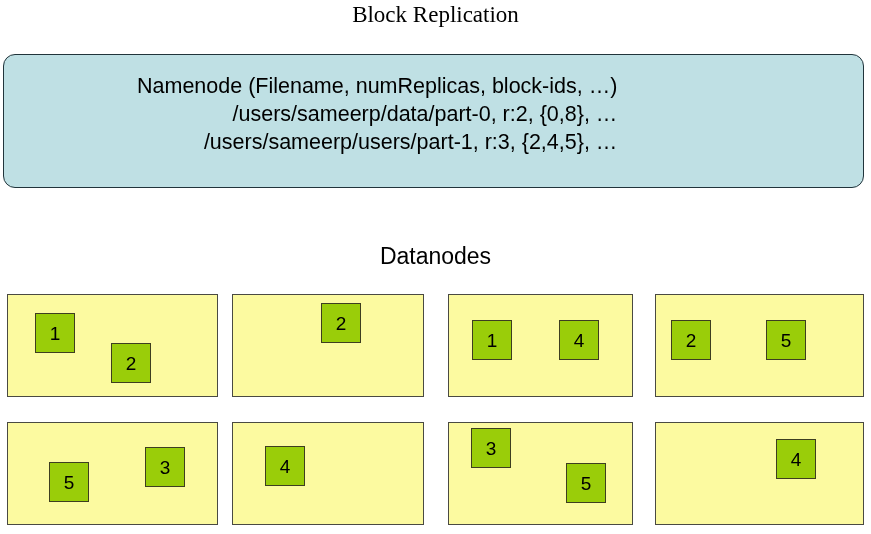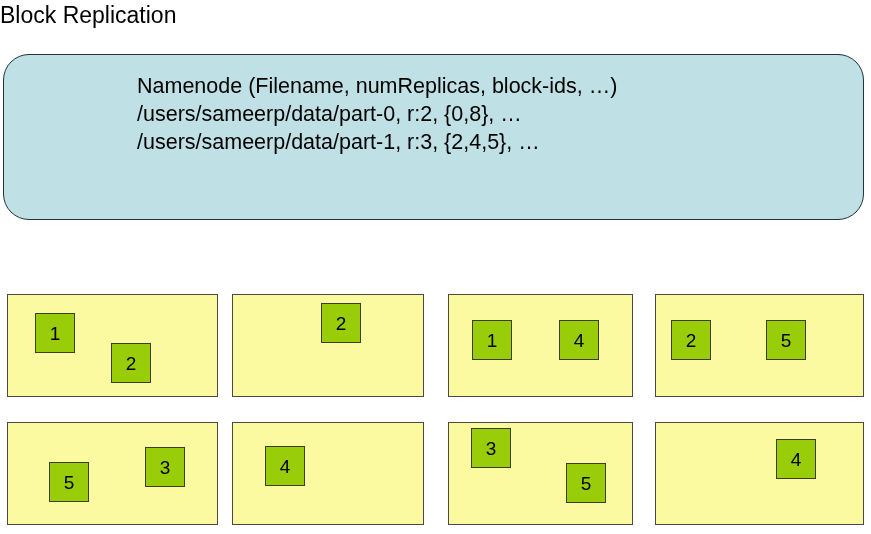--- a/index.html
+++ b/index.html
@@ -15,38 +15,40 @@
     font-family: "Liberation Sans", sans-serif;
     overflow: hidden;
   }
 
   
   .diagram-title {
     position: absolute;
     left: 0;
     top: 2px;
     width: 871px;
-    text-align: left;
+    text-align: center;
     font-size: 23px;
     color: #000000;
     letter-spacing: 0px;
     white-space: nowrap;
+    font-family: Liberation Serif, serif;
   }
 
   
   .namenode-panel {
     position: absolute;
     left: 3px;
     top: 54px;
     width: 861px;
-    height: 166px;
+    height: 134px;
     background: #bfe0e4;
     border: 1.5px solid #21343b;
-    border-radius: 26px;
+    border-radius: 12px;
     box-sizing: border-box;
+    text-align: right;
   }
   .namenode-text {
     position: absolute;
     left: 133px;
     top: 17px;
     font-size: 21.5px;
     line-height: 28px;
     color: #000000;
     white-space: nowrap;
   }
@@ -92,24 +94,25 @@
 <body>
 
 <div id="canvas">
 
   <div class="diagram-title">Block Replication</div>
 
   <div class="namenode-panel">
     <div class="namenode-text">
       <span class="namenode-line">Namenode (Filename, numReplicas, block-ids, …)</span>
       <span class="namenode-line">/users/sameerp/data/part-0, r:2, {0,8}, …</span>
-      <span class="namenode-line">/users/sameerp/data/part-1, r:3, {2,4,5}, …</span>
+      <span class="namenode-line">/users/sameerp/users/part-1, r:3, {2,4,5}, …</span>
     </div>
   </div>
 
+  <div class="datanodes-caption">Datanodes</div>
 
   <div id="datanodes-layer">
       <div class="datanode" style="left: 7px; top: 294px; width: 211px; height: 103px;">
         <div class="block" style="left: 27px; top: 18px;">1</div>
         <div class="block" style="left: 103px; top: 48px;">2</div>
       </div>
       <div class="datanode" style="left: 232px; top: 294px; width: 192px; height: 103px;">
         <div class="block" style="left: 88px; top: 8px;">2</div>
       </div>
       <div class="datanode" style="left: 448px; top: 294px; width: 185px; height: 103px;">

